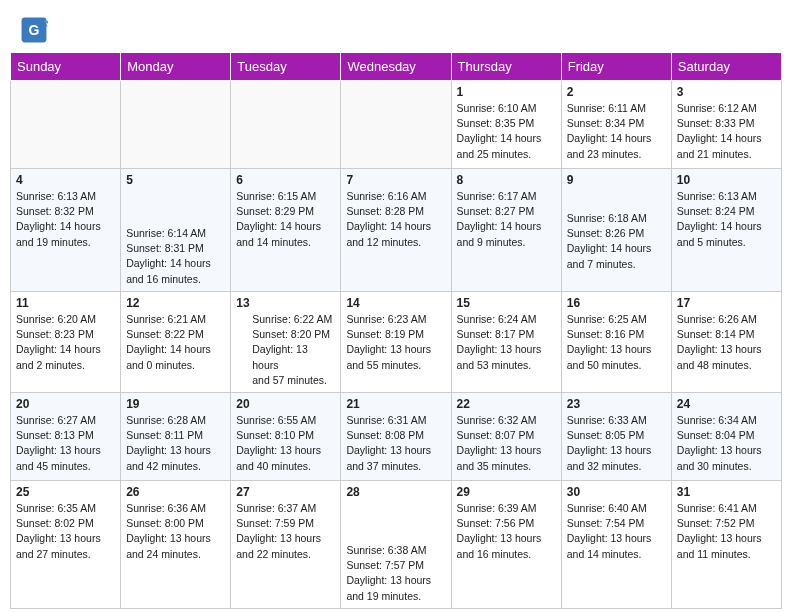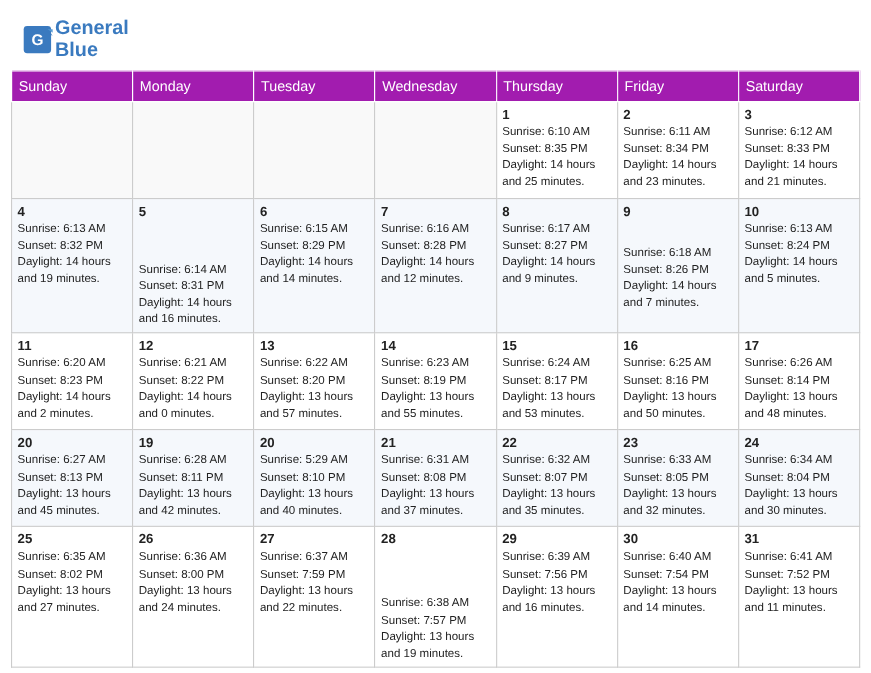--- a/index.html
+++ b/index.html
@@ -97,26 +97,20 @@
 <body>
 
 <div class="header">
   <div class="logo">
     <svg class="logo-icon" viewBox="0 0 36 36" xmlns="http://www.w3.org/2000/svg">
       <rect x="2" y="2" width="32" height="32" rx="4" fill="#3a7abf"></rect>
       <text x="18" y="24" text-anchor="middle" fill="white" font-size="18" font-weight="bold" font-family="Arial">G</text>
       <polygon points="28,8 36,14 32,8" fill="#3a7abf"></polygon>
       <polygon points="30,6 36,10 36,6" fill="#5599d4"></polygon>
     </svg>
-    <div>
-      <div class="logo-text">
-        <span>General</span><br>
-        <span style="color:#3a7abf">Blue</span>
-      </div>
-    </div>
   </div>
   <div class="title-block">
     <div class="month-year"></div>
     <div class="location"></div>
   </div>
 </div>
 
 <div class="calendar-wrap">
   <table class="calendar">
     <thead>
@@ -219,21 +213,21 @@
           </td>
           <td>
             <div class="day-num">12</div>
             <div class="day-info" style="white-space: pre-line;">Sunrise: 6:21 AM
 Sunset: 8:22 PM
 Daylight: 14 hours
 and 0 minutes.</div>
           </td>
           <td>
             <div class="day-num">13</div>
-            <div class="day-info" style="white-space: pre-line;">Sunrise: 6:22 AM
+            <div class="day-info" style="white-space: pre-line; margin-left: 16px;">Sunrise: 6:22 AM
 Sunset: 8:20 PM
 Daylight: 13 hours
 and 57 minutes.</div>
           </td>
           <td>
             <div class="day-num">14</div>
             <div class="day-info" style="white-space: pre-line;">Sunrise: 6:23 AM
 Sunset: 8:19 PM
 Daylight: 13 hours
 and 55 minutes.</div>
@@ -270,21 +264,21 @@
           </td>
           <td>
             <div class="day-num">19</div>
             <div class="day-info" style="white-space: pre-line;">Sunrise: 6:28 AM
 Sunset: 8:11 PM
 Daylight: 13 hours
 and 42 minutes.</div>
           </td>
           <td>
             <div class="day-num">20</div>
-            <div class="day-info" style="white-space: pre-line;">Sunrise: 5:29 AM
+            <div class="day-info" style="white-space: pre-line;">Sunrise: 6:55 AM
 Sunset: 8:10 PM
 Daylight: 13 hours
 and 40 minutes.</div>
           </td>
           <td>
             <div class="day-num">21</div>
             <div class="day-info" style="white-space: pre-line;">Sunrise: 6:31 AM
 Sunset: 8:08 PM
 Daylight: 13 hours
 and 37 minutes.</div>

